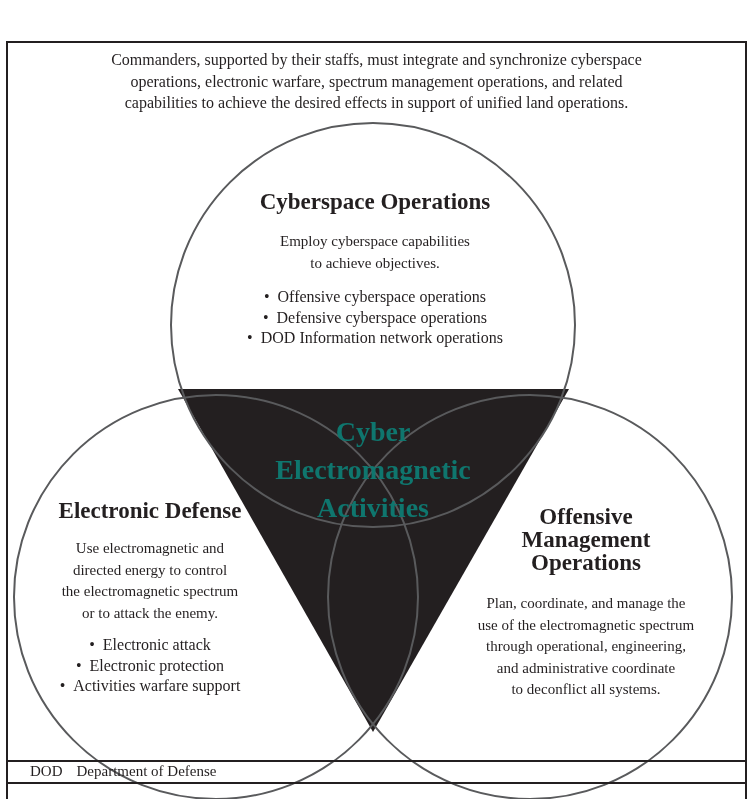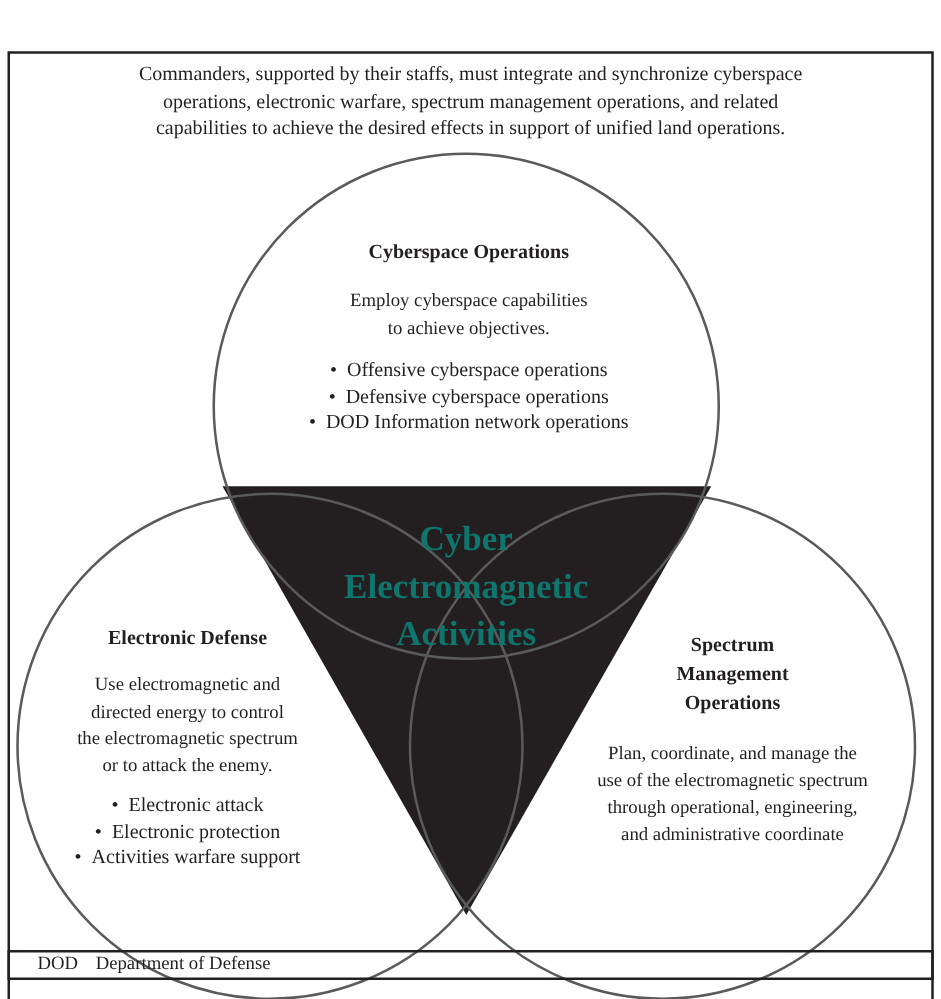--- a/index.html
+++ b/index.html
@@ -49,21 +49,21 @@
     left: 0; top: 0;
     width: 753px; height: 799px;
   }
   .line { white-space: nowrap; }
   .txt-block {
     position: absolute;
     text-align: center;
   }
   .circle-title {
     font-weight: bold;
-    font-size: 16px;
+    font-size: 23px;
     line-height: 23px;
   }
   .circle-desc {
     font-size: 15px;
     line-height: 21.5px;
   }
   .circle-bullets {
     font-size: 16px;
     line-height: 20.5px;
   }
@@ -129,29 +129,30 @@
     <div class="line">the electromagnetic spectrum</div>
     <div class="line">or to attack the enemy.</div>
   </div>
   <div class="txt-block circle-bullets lb-bullets">
     <div class="line"><span class="blt">•</span><span>Electronic attack</span></div>
     <div class="line"><span class="blt">•</span><span>Electronic protection</span></div>
     <div class="line"><span class="blt">•</span><span>Activities warfare support</span></div>
   </div>
 
   <div class="txt-block circle-title rb-title">
-    <div class="line">Spectrum</div>
+    <div class="line">Offensive</div>
     <div class="line">Management</div>
     <div class="line">Operations</div>
   </div>
   <div class="txt-block circle-desc rb-desc">
     <div class="line">Plan, coordinate, and manage the</div>
     <div class="line">use of the electromagnetic spectrum</div>
     <div class="line">through operational, engineering,</div>
     <div class="line">and administrative coordinate</div>
+    <div class="line">to deconflict all systems.</div>
   </div>
 
   <div class="txt-block center-title">
     <div class="line">Cyber</div>
     <div class="line">Electromagnetic</div>
     <div class="line">Activities</div>
   </div>
 
   <div class="footer-box">
     <span class="abbr">DOD</span><span class="defn">Department of Defense</span>

